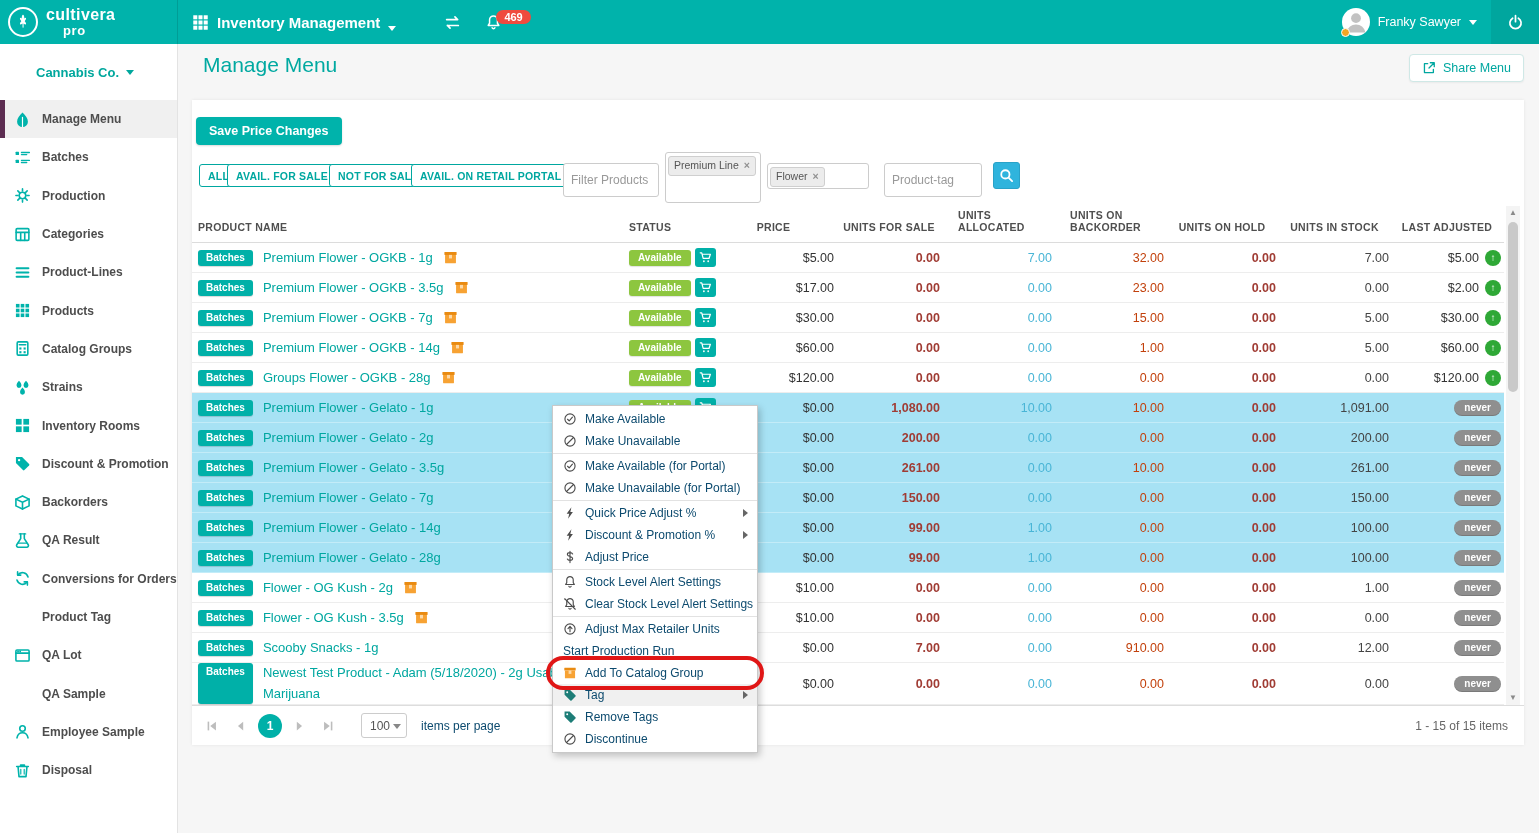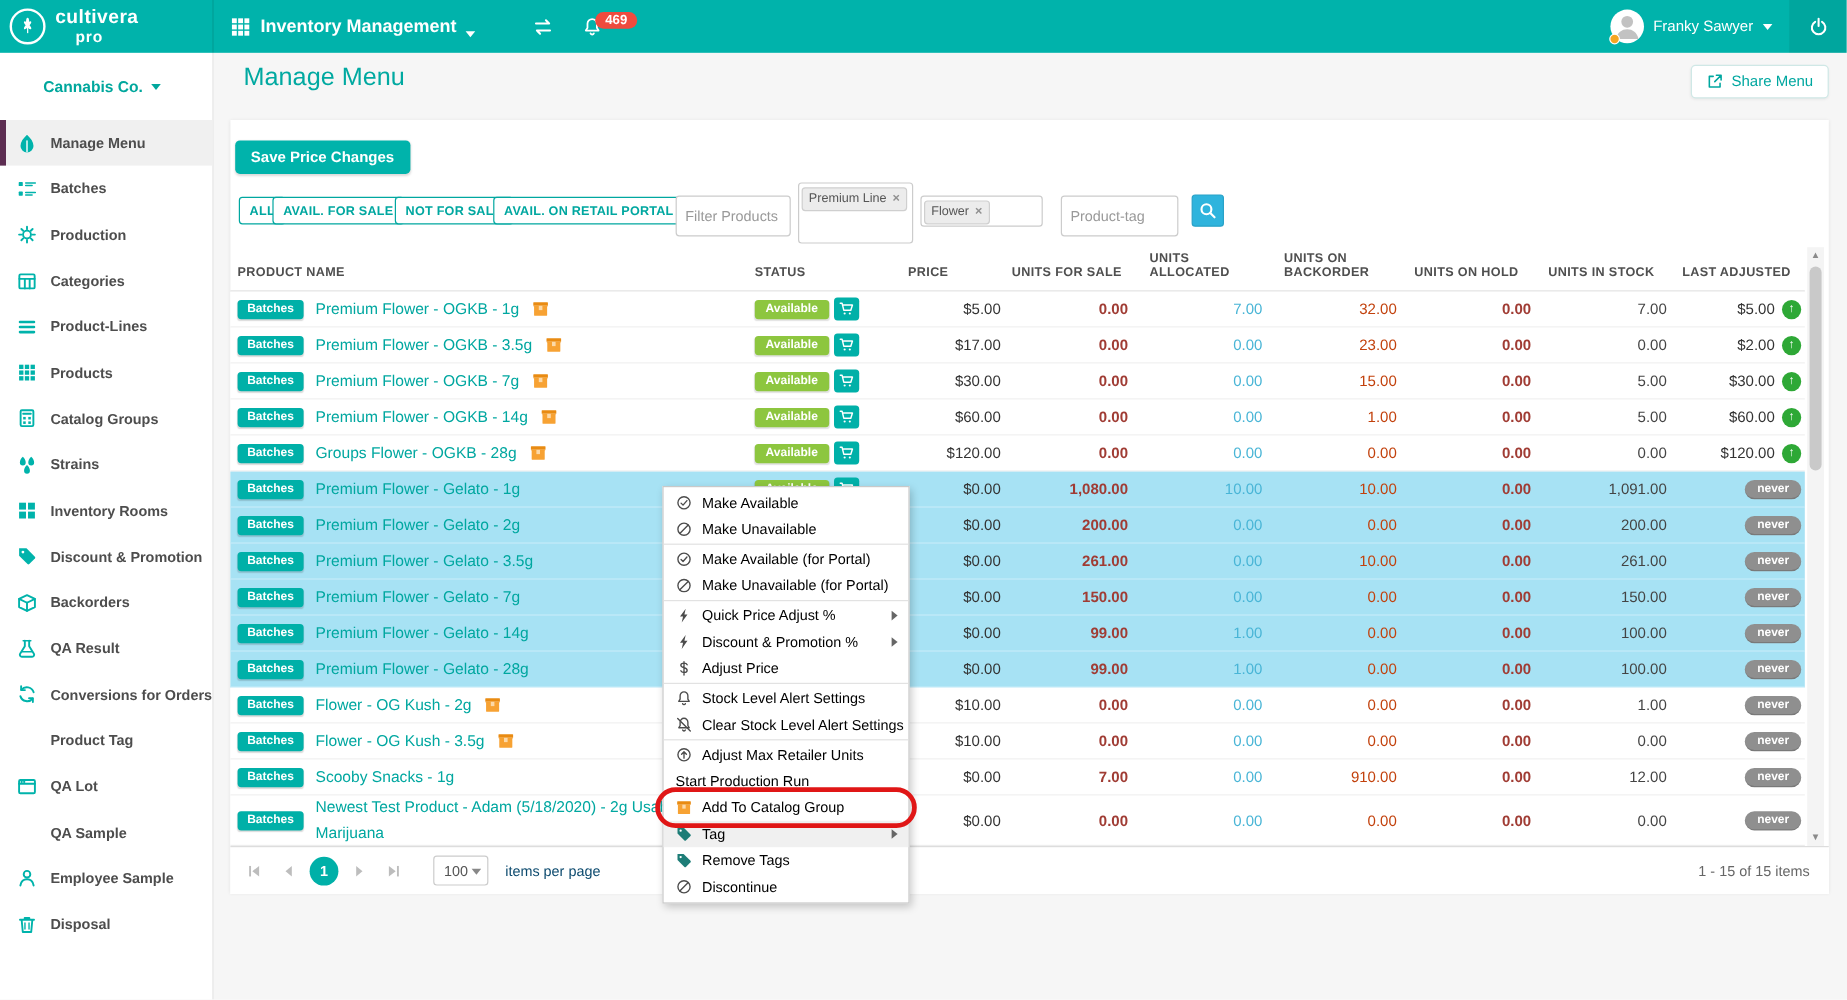--- a/index.html
+++ b/index.html
@@ -61,21 +61,21 @@
 
 .thead{position:absolute;left:0;top:106px;right:20px;height:37px;display:flex;align-items:flex-end;padding:0 0 8px 4px;border-bottom:1px solid #dcdcdc}
 .th{font-size:10.5px;font-weight:bold;color:#4f4f4f;letter-spacing:.3px;display:flex;justify-content:center}
 .th span{display:inline-block;line-height:1.2}
 .th.col0,.th.col1{justify-content:flex-start}
 .th.col4 span,.th.col5 span{max-width:80px;text-align:left}
 .tbody{position:absolute;left:0;top:143px;right:20px}
 .trow{display:flex;align-items:center;height:30px;border-bottom:1px solid #ededed;padding-left:4px;background:#fff}
 .trow.selected{background:#a7e2f4;border-bottom-color:#c3ecf8}
 .trow.tall{height:42px}
-.col0{width:420px;display:flex;align-items:center;gap:10px;padding-left:2px}
+.col0{width:420px;display:flex;gap:10px;padding-left:2px}
 .col1{width:95px;display:flex;align-items:center;gap:4px;padding-left:13px}
 .col2{width:125px}.col3{width:106px}.col4{width:112px}.col5{width:112px}.col6{width:112px}.col7{width:113px}.col8{width:112px}
 .td{flex:none}
 .num{display:flex;justify-content:flex-end;align-items:center;font-size:12.5px;color:#333;padding-right:2px}
 .c-fs{color:#a03c34;font-weight:bold}
 .c-al{color:#49b5d6}
 .c-bo{color:#c2410c}
 .c-ho{color:#a03c34;font-weight:bold}
 .c-st{color:#444}
 .chip-batches{background:#00b0a8;color:#fff;font-size:10px;font-weight:bold;padding:2.5px 8px;border-radius:3px;cursor:pointer;flex:none;box-shadow:0 1px 1px rgba(0,0,0,.15)}
@@ -95,21 +95,21 @@
 .pager{position:absolute;left:0;right:0;bottom:0;height:40px;border-top:1px solid #ddd;display:flex;align-items:center;gap:5px;padding:0 16px 0 8px;background:#fff}
 .pg-btn{width:24px;height:24px;display:flex;align-items:center;justify-content:center;color:#bdbdbd;cursor:pointer}
 .pg-btn svg{width:14px;height:14px}
 .pg-current{width:24px;height:24px;border-radius:50%;background:#00b0a8;color:#fff;font-size:12px;font-weight:bold;display:flex;align-items:center;justify-content:center;cursor:pointer}
 .pg-select{width:46px;height:25px;border:1px solid #ccc;border-radius:3px;display:flex;align-items:center;font-size:12px;color:#555;padding-left:8px;margin-left:16px;position:relative;cursor:pointer;background:#fff}
 .sel-caret{position:absolute;right:5px;top:10px;width:0;height:0;border-top:5px solid #888;border-left:4px solid transparent;border-right:4px solid transparent}
 .pg-label{font-size:12px;color:#0c4a6e;margin-left:9px}
 .pg-range{margin-left:auto;font-size:12px;color:#666}
 
 .ctx{position:absolute;left:552px;top:405px;width:206px;background:#fff;border:1px solid #c9c9c9;box-shadow:2px 3px 7px rgba(0,0,0,.22);z-index:60;padding:2px 0}
-.ctx-item{height:22px;display:flex;align-items:center;gap:8px;padding:0 9px 0 10px;font-size:12px;color:#000000;position:relative;cursor:pointer;white-space:nowrap}
+.ctx-item{height:22px;display:flex;align-items:center;gap:8px;padding:0 9px 0 10px;font-size:12px;color:#0c4a6e;position:relative;cursor:pointer;white-space:nowrap}
 .ctx-item.hover{background:#f0f0f0}
 .ctx-item .icon{width:14px;height:14px;color:#4c4c4c;flex:none}
 .ctx-divider{height:1px;background:#e2e2e2;margin:1px 0}
 .ctx-arrow{margin-left:auto;width:0;height:0;border-left:5px solid #666;border-top:4px solid transparent;border-bottom:4px solid transparent}
 .annotation{position:absolute;left:-7px;right:-7px;top:-6px;bottom:-6px;border:4px solid #e01616;border-radius:17px;pointer-events:none;z-index:5}
 </style>
 </head>
 <body>
 
 <div class="topbar">

